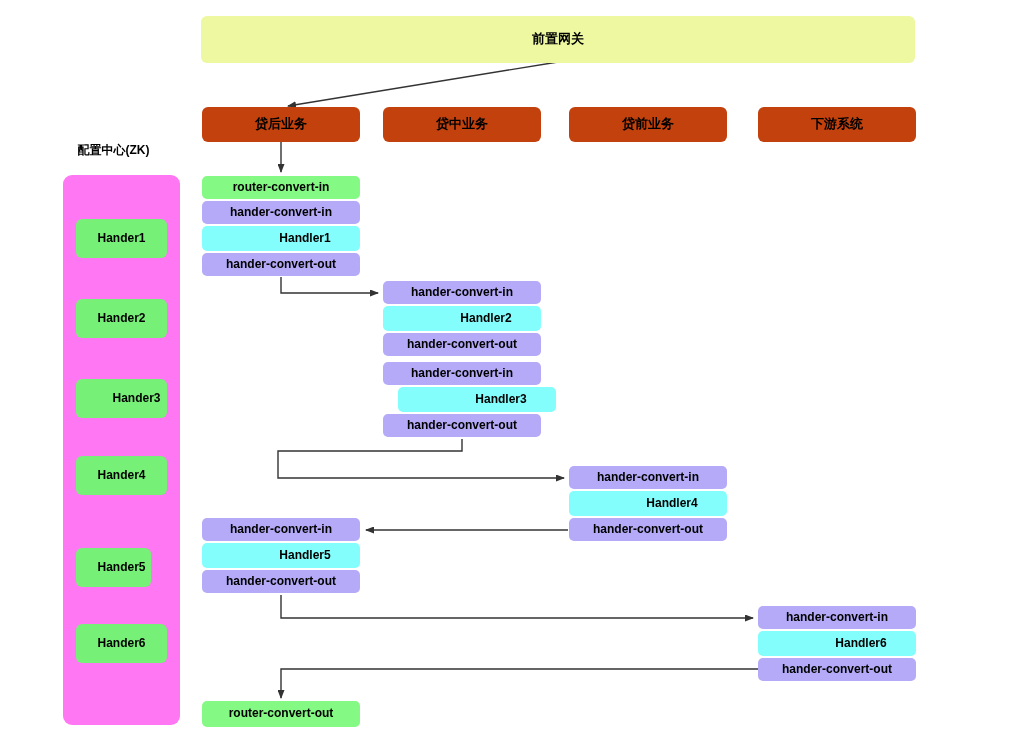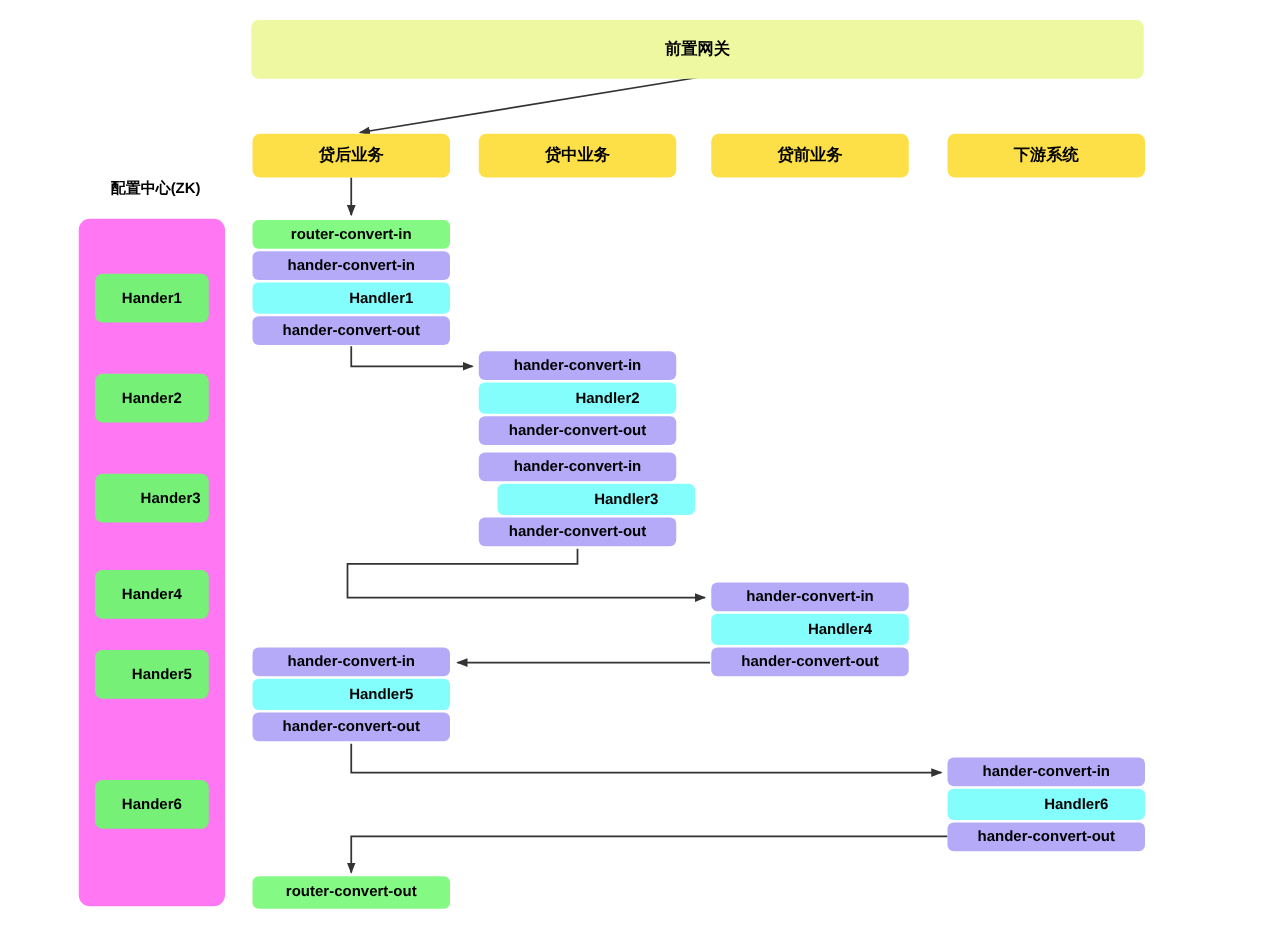--- a/index.html
+++ b/index.html
@@ -39,21 +39,21 @@
     color: #000000;
     line-height: 1.1;
     white-space: nowrap;
   }
   .gateway {
     background: #eef8a0;
     border-radius: 6px;
     font-size: 13px;
   }
   .biz {
-    background: #fde047;
+    background: #c2410c;
     border-radius: 6px;
     font-size: 13px;
   }
   .zk-panel {
     background: #ff77f2;
     border-radius: 9px;
   }
   .zk-label {
     position: absolute;
     font-size: 12px;
@@ -121,35 +121,35 @@
   <div class="node biz" style="left:383px; top:107px; width:158px; height:35px;">
     <span>贷中业务</span>
   </div>
   <div class="node biz" style="left:569px; top:107px; width:158px; height:35px;">
     <span>贷前业务</span>
   </div>
   <div class="node biz" style="left:758px; top:107px; width:158px; height:35px;align-items:center;">
     <span>下游系统</span>
   </div>
 
-  <div class="zk-label" style="left:66px; top:142px; width:117px;">配置中心(ZK)</div>
+  <div class="zk-label" style="left:55px; top:142px; width:117px;">配置中心(ZK)</div>
   <div class="zk-panel" style="position:absolute; left:63px; top:175px; width:117px; height:550px;"></div>
   <div class="node zk-item" style="left:76px; top:219px; width:91px; height:39px;">
     <span>Hander1</span>
   </div>
   <div class="node zk-item" style="left:76px; top:299px; width:91px; height:39px;">
     <span>Hander2</span>
   </div>
   <div class="node zk-item" style="left:76px; top:379px; width:91px; height:39px;padding-left:30px;">
     <span>Hander3</span>
   </div>
   <div class="node zk-item" style="left:76px; top:456px; width:91px; height:39px;">
     <span>Hander4</span>
   </div>
-  <div class="node zk-item" style="left:76px; top:520px; width:91px; height:39px;padding-left:16px;">
+  <div class="node zk-item" style="left:76px; top:548px; width:75px; height:39px;padding-left:16px;">
     <span>Hander5</span>
   </div>
   <div class="node zk-item" style="left:76px; top:624px; width:91px; height:39px;">
     <span>Hander6</span>
   </div>
 
   <div class="node router" style="left:202px; top:176px; width:158px; height:23px;">
     <span>router-convert-in</span>
   </div>
   <div class="node convert" style="left:202px; top:201px; width:158px; height:23px;">

